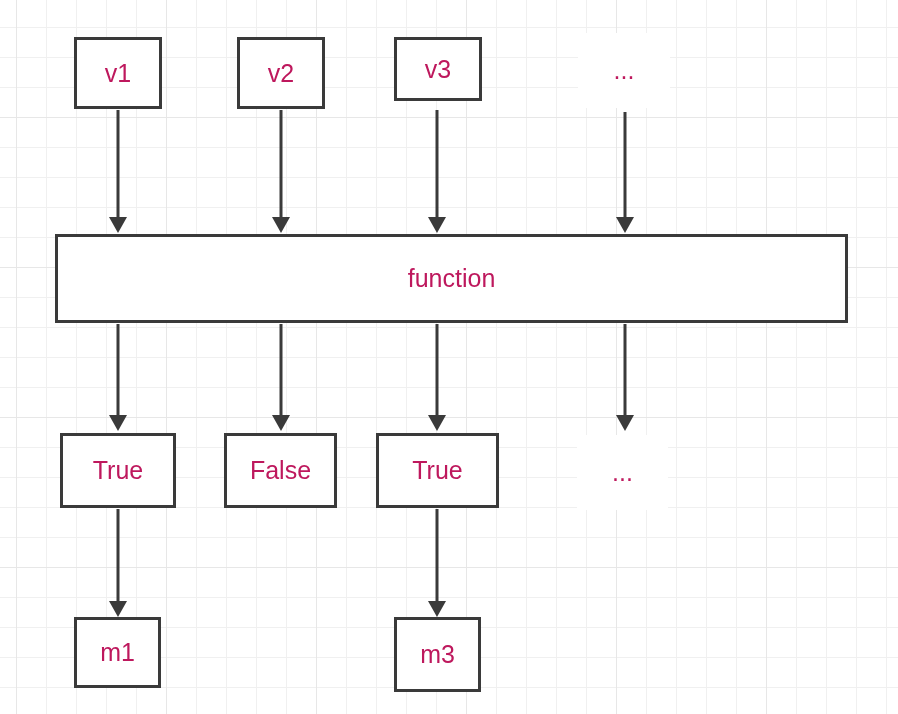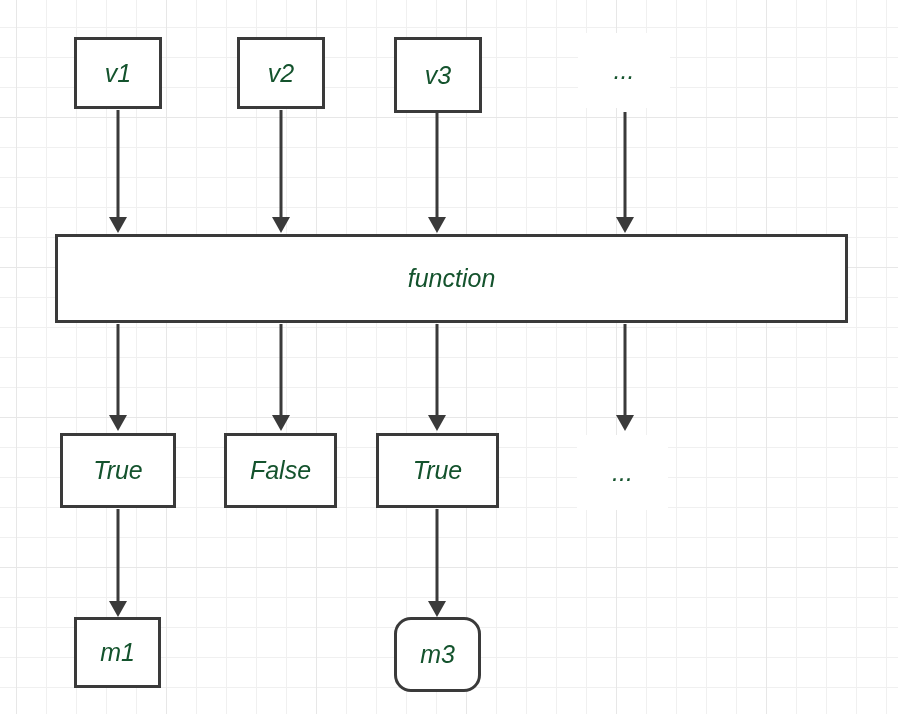--- a/index.html
+++ b/index.html
@@ -32,43 +32,42 @@
       16px 27px,
       16px 27px;
   }
 
   
   .node {
     position: absolute;
     box-sizing: border-box;
     border: 3px solid #3a3a3a;
     background: #ffffff;
-    color: #14532d;
+    color: #be185d;
     font-size: 25px;
     line-height: 1.15;
     display: flex;
     align-items: center;
     justify-content: center;
     text-align: center;
     z-index: 2;
-    font-style: italic;
   }
   .node.borderless { border: none; }
 
   #node-v1        { left: 74px;  top: 37px;  width: 88px;  height: 72px; }
   #node-v2        { left: 237px; top: 37px;  width: 88px;  height: 72px; }
-  #node-v3        { left: 394px; top: 37px;  width: 88px;  height: 76px; }
+  #node-v3        { left: 394px; top: 37px;  width: 88px;  height: 64px; }
   #node-dots-top  { left: 578px; top: 33px;  width: 92px;  height: 75px; }
   #node-function  { left: 55px;  top: 234px; width: 793px; height: 89px; }
   #node-true1     { left: 60px;  top: 433px; width: 116px; height: 75px; }
   #node-false1    { left: 224px; top: 433px; width: 113px; height: 75px; }
   #node-true2     { left: 376px; top: 433px; width: 123px; height: 75px; }
   #node-dots-bot  { left: 577px; top: 435px; width: 91px;  height: 75px; }
   #node-m1        { left: 74px;  top: 617px; width: 87px;  height: 71px; }
-  #node-m3        { left: 394px; top: 617px; width: 87px;  height: 75px; border-radius: 17px; }
+  #node-m3        { left: 394px; top: 617px; width: 87px;  height: 75px; }
 
   
   .arrow {
     position: absolute;
     width: 18px;
     z-index: 1;
   }
   .arrow .shaft {
     position: absolute;
     left: 50%;

